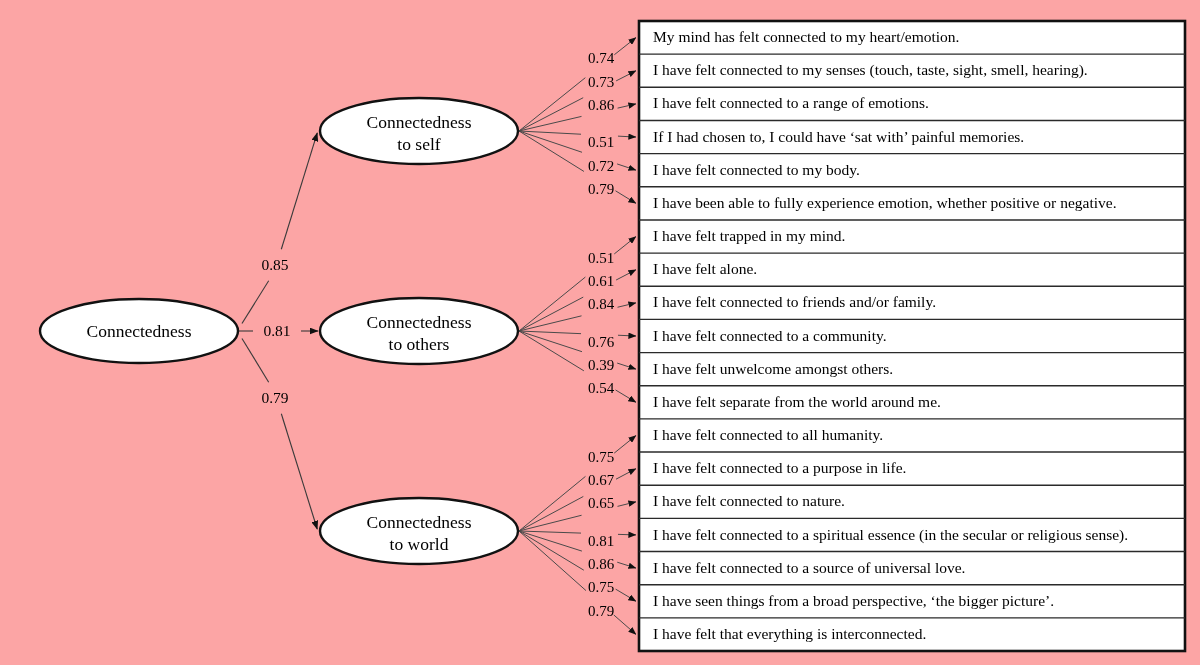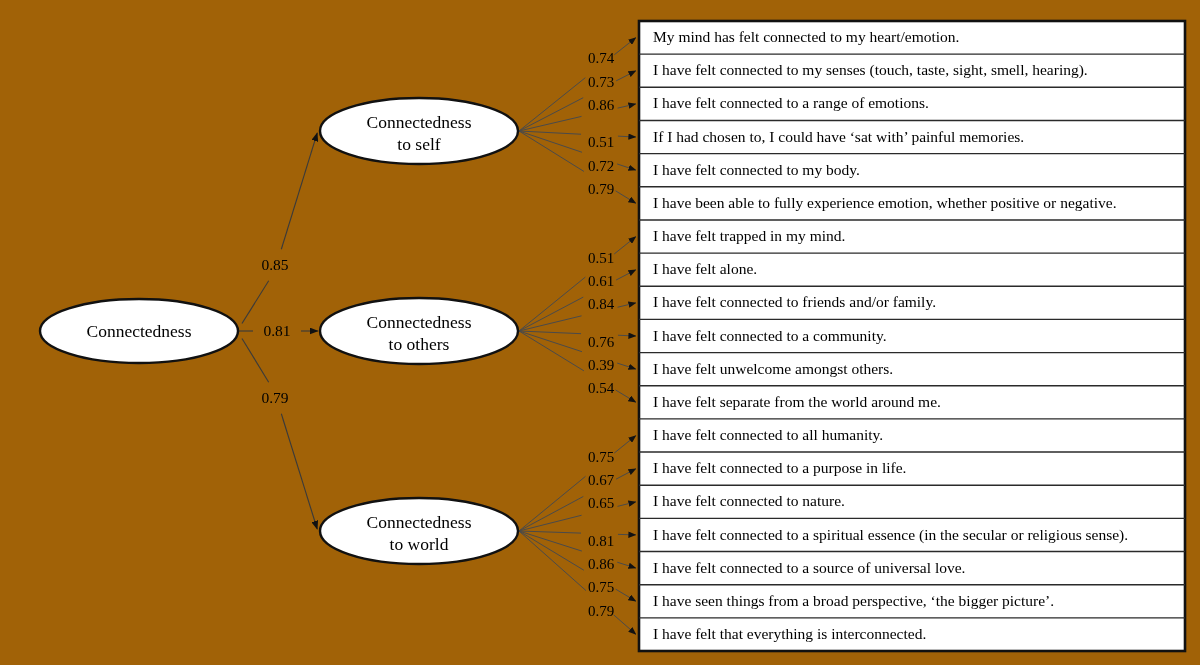--- a/index.html
+++ b/index.html
@@ -8,21 +8,21 @@
     background: #ffffff;
   }
   body {
     font-family: "Liberation Serif", "DejaVu Serif", serif;
     color: #000000;
   }
   #figure {
     position: relative;
     width: 1200px;
     height: 665px;
-    background: #a16207;
+    background: #fca5a5;
     overflow: hidden;
   }
   #diagram-svg {
     position: absolute;
     left: 0;
     top: 0;
     width: 1200px;
     height: 665px;
   }
   .ellipse-shape {

